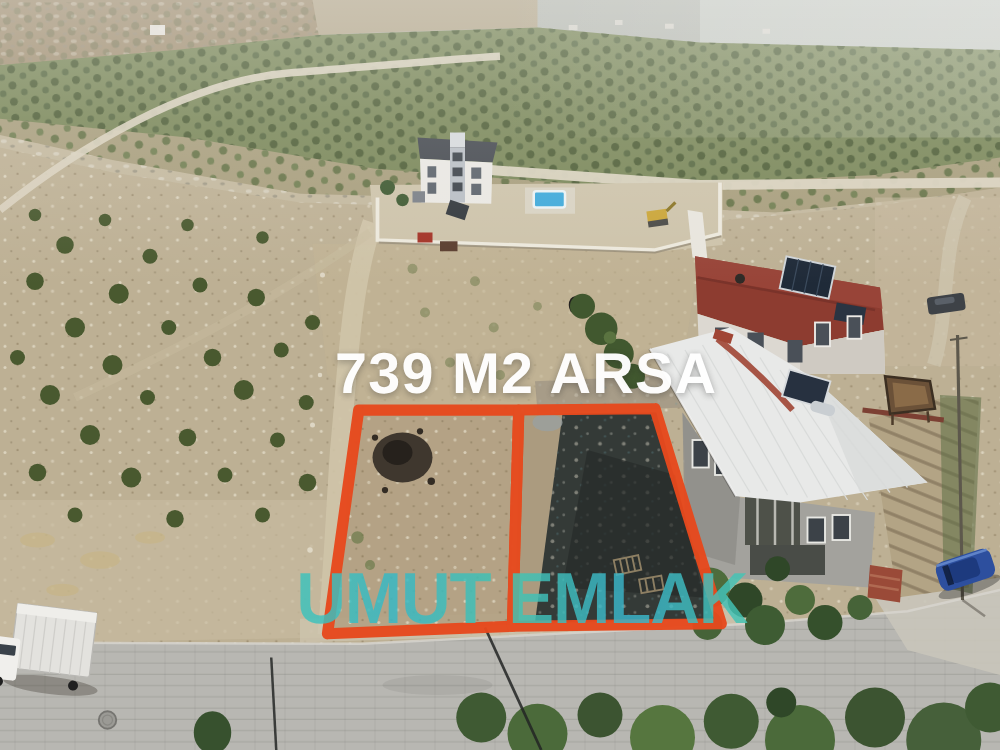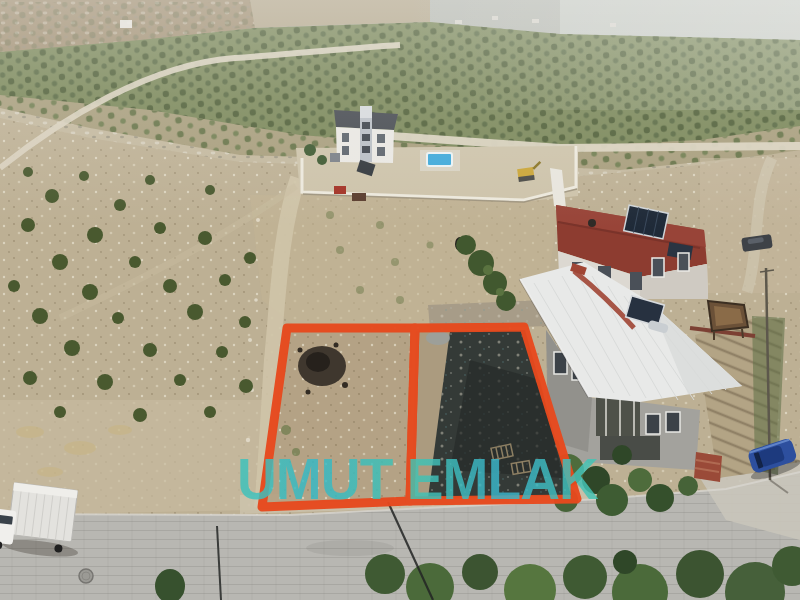--- a/index.html
+++ b/index.html
@@ -396,14 +396,15 @@
     <polygon points="287,328 415,328 410,501 262,507" stroke="#e7491d" stroke-width="9"></polygon>
     <polygon points="415,328 524,327 577,499 410,501" stroke="#e7491d" stroke-width="9"></polygon>
   </g>
 
   <g>
     <rect width="800" height="600" fill="url(#hazeGrad)"></rect>
     <rect x="400" width="400" height="110" fill="url(#hazeRight)" opacity=".7"></rect>
   </g>
 </svg>
 
+<div class="overlay-text plot-title">739 M2 ARSA</div>
 <div class="overlay-text agency">UMUT EMLAK</div>
 </div>
 
 </body></html>

